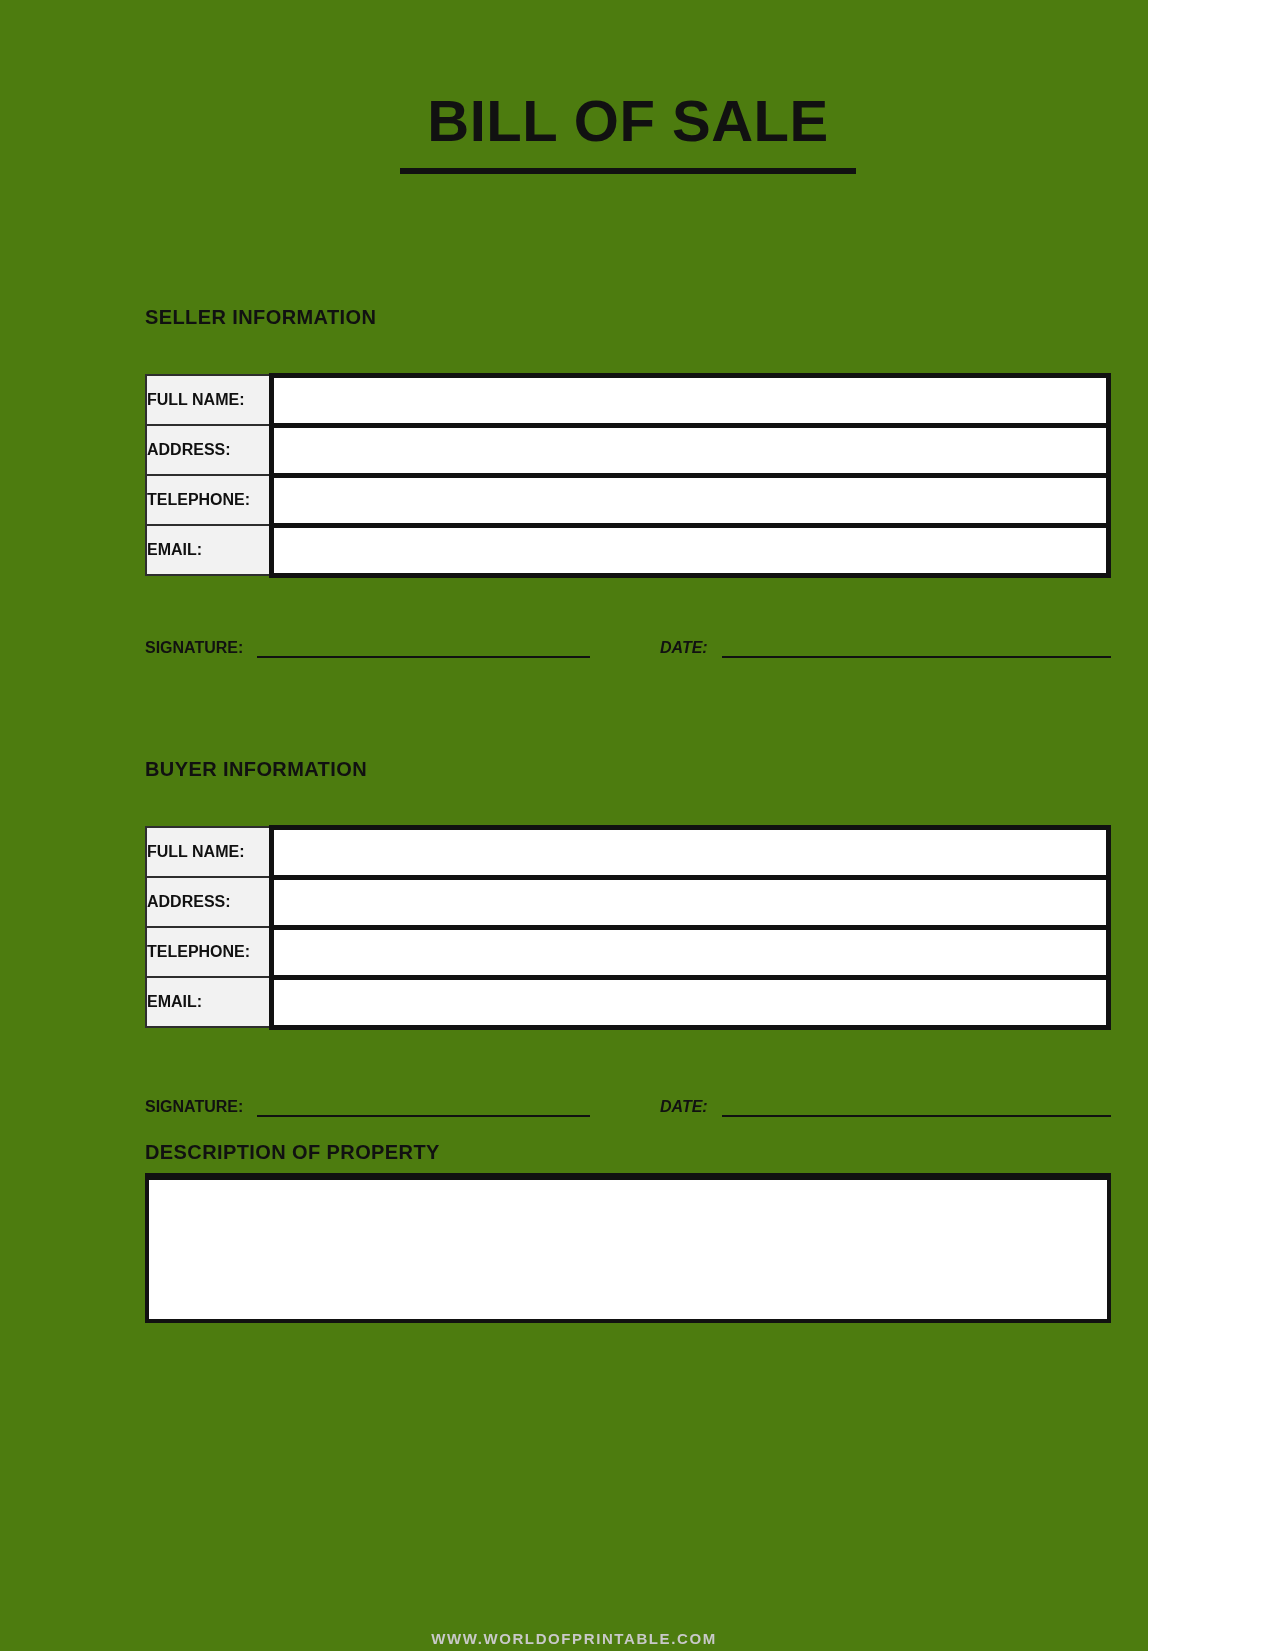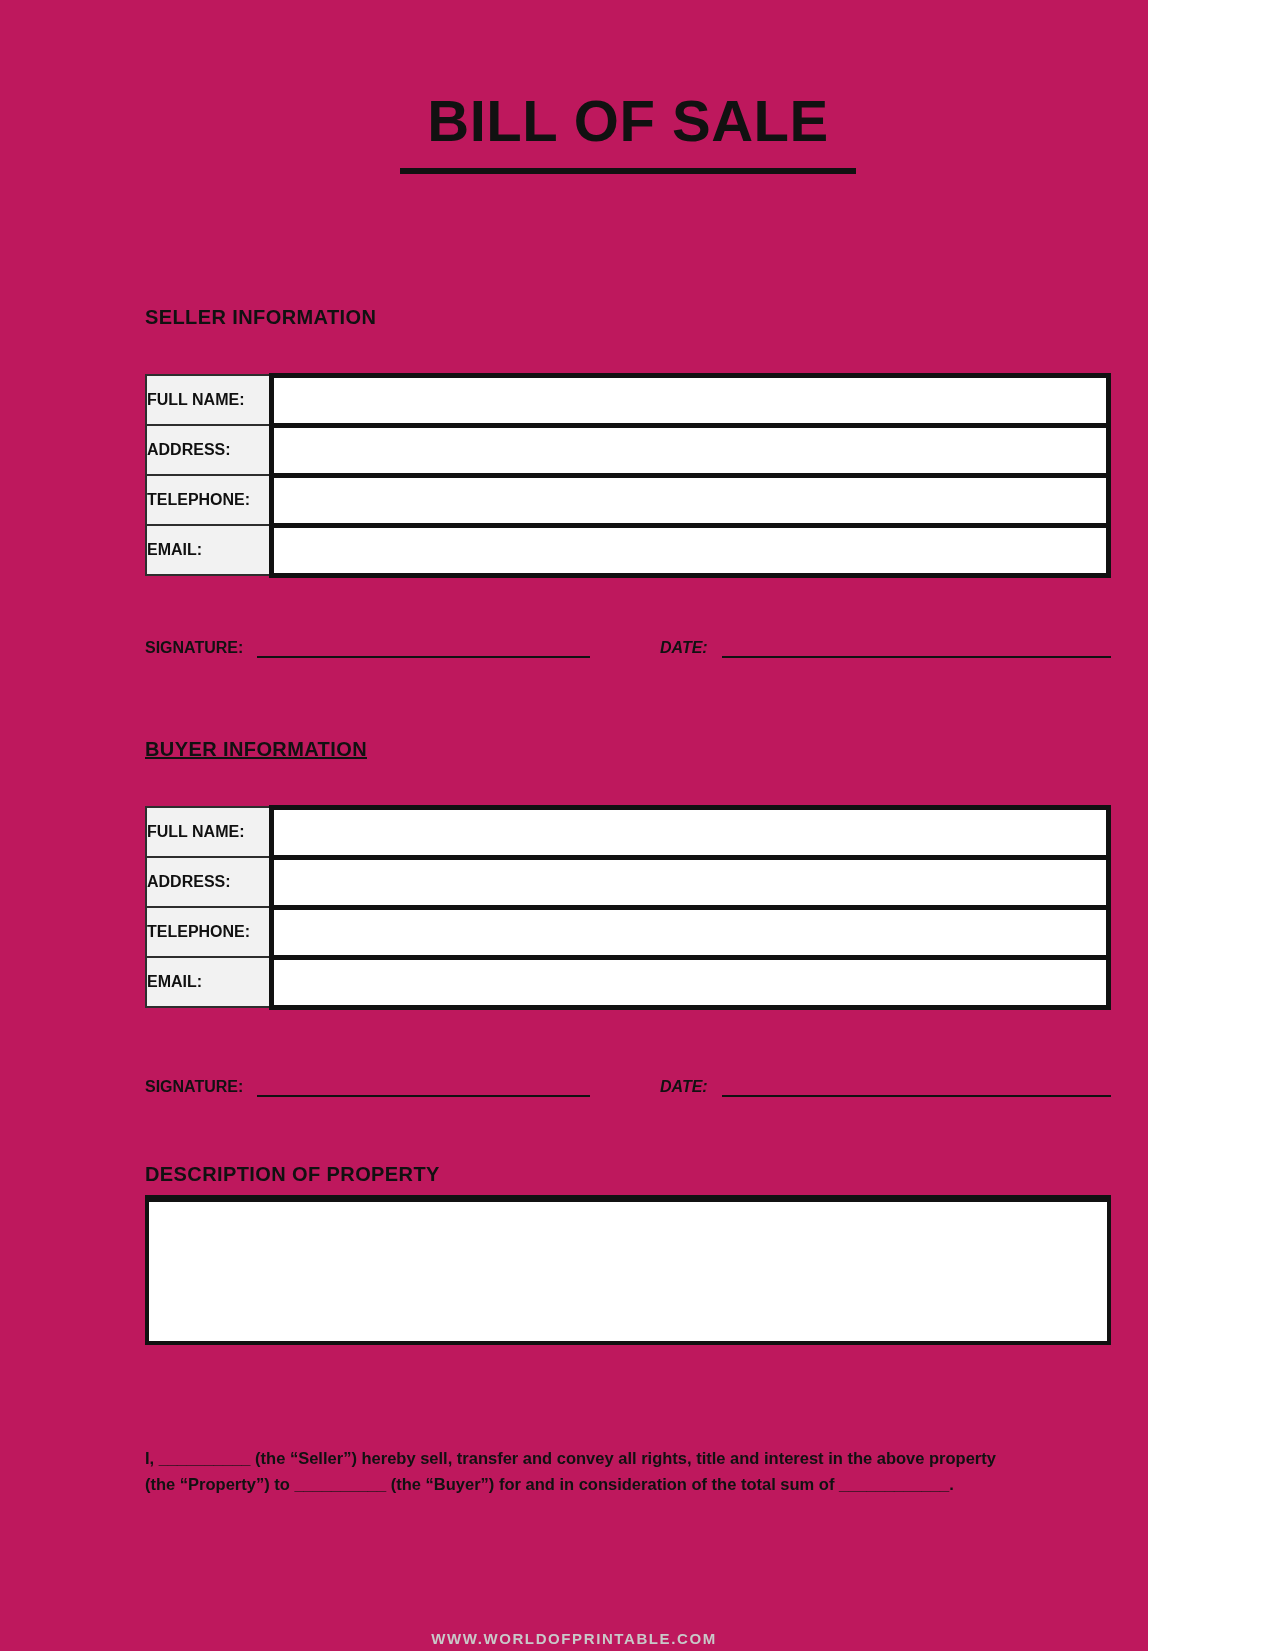--- a/index.html
+++ b/index.html
@@ -1,21 +1,21 @@
 <!DOCTYPE html>
 <html><head>
 <meta charset="utf-8">
 <style>
   * { margin:0; padding:0; box-sizing:border-box; }
   html,body { background:#ffffff; }
   .page {
     position:relative;
     width:1148px;
     height:1651px;
-    background:#be185d;
+    background:#4d7c0f;
     font-family:"Liberation Sans", sans-serif;
     color:#111111;
     overflow:hidden;
   }
   .content {
     position:absolute;
     left:145px;
     top:0;
     width:966px;
   }
@@ -35,22 +35,22 @@
     margin:13px auto 0 auto;
   }
   
   .section-heading {
     font-size:20px;
     font-weight:bold;
     letter-spacing:0.4px;
     color:#111111;
   }
   .seller-heading { margin-top:132px; }
-  .buyer-heading  { margin-top:80px;text-decoration:underline; }
-  .property-heading { margin-top:66px; }
+  .buyer-heading  { margin-top:100px; }
+  .property-heading { margin-top:24px; }
   
   .info-table {
     width:100%;
     border-collapse:collapse;
     margin-top:44px;
   }
   .info-table tr { height:50px; }
   .info-table td.label-cell {
     width:125px;
     background:#f2f2f2;
@@ -193,19 +193,17 @@
       <div class="sig-spacer"></div>
       <div class="date-group">
         <span class="sig-label">DATE:</span>
         <span class="blank-line"></span>
       </div>
     </div>
 
     <div class="section-heading property-heading">DESCRIPTION OF PROPERTY</div>
     <div class="property-box"></div>
 
-    <div class="legal-text">I, __________ (the “Seller”) hereby sell, transfer and convey all rights, title and interest in the above property
-(the “Property”) to __________  (the “Buyer”) for and in consideration of the total sum of ____________.</div>
 
   </div>
 
   <div class="footer">WWW.WORLDOFPRINTABLE.COM</div>
 </div>
 
 </body></html>

